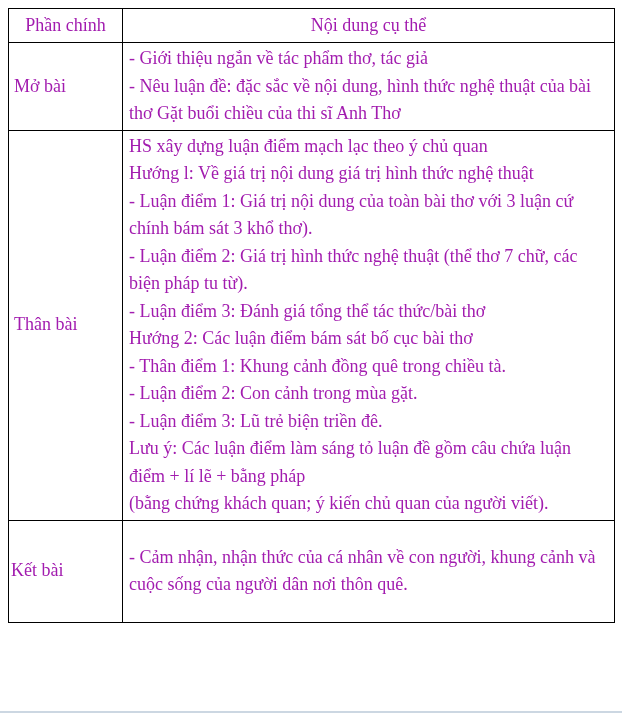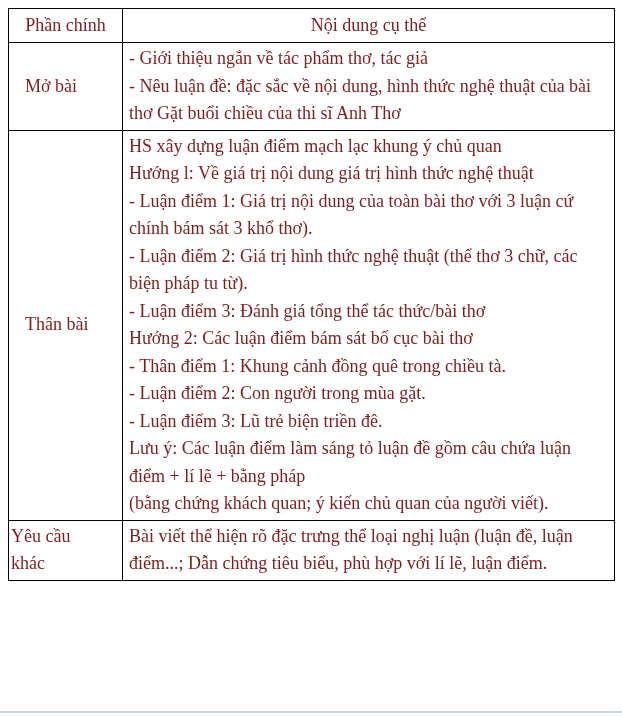--- a/index.html
+++ b/index.html
@@ -9,21 +9,21 @@
   }
   .page {
     position: relative;
     width: 622px;
     height: 716px;
     background: #ffffff;
     overflow: hidden;
     font-family: "Liberation Serif", "DejaVu Serif", serif;
     font-size: 18px;
     line-height: 27.5px;
-    color: #7f1d1d;
+    color: #a21caf;
   }
   table.doc-table {
     position: absolute;
     left: 8px;
     top: 8px;
     width: 606px;
     border-collapse: collapse;
     table-layout: fixed;
   }
   col.c1 { width: 114px; }
@@ -35,21 +35,21 @@
   }
   th.hdr {
     height: 33px;
     text-align: center;
     vertical-align: middle;
   }
   td.label-cell {
     vertical-align: middle;
     padding-right: 14px;
   }
-  td.label-cell.indent { padding-left: 16px; }
+  td.label-cell.indent { padding-left: 5px; }
   td.label-cell.flush  { padding-left: 2px; }
   td.content-cell {
     vertical-align: top;
     padding: 2px 4px 2px 6px;
   }
   tr.row-ketbai td { height: 97px; }
   tr.row-ketbai td.content-cell { vertical-align: middle; }
   .para { margin: 0; }
   .bottom-line {
     position: absolute;
@@ -79,38 +79,38 @@
         <td class="label-cell indent">Mở bài</td>
         <td class="content-cell">
             <div class="para">- Giới thiệu ngắn về tác phẩm thơ, tác giả</div>
             <div class="para">- Nêu luận đề: đặc sắc về nội dung, hình thức nghệ thuật của bài thơ Gặt buổi chiều của thi sĩ Anh Thơ</div>
           </td>
       </tr>
 
       <tr>
         <td class="label-cell indent">Thân bài</td>
         <td class="content-cell">
-            <div class="para">HS xây dựng luận điểm mạch lạc khung ý chủ quan</div>
+            <div class="para">HS xây dựng luận điểm mạch lạc theo ý chủ quan</div>
             <div class="para">Hướng l: Về giá trị nội dung giá trị hình thức nghệ thuật</div>
             <div class="para">- Luận điểm 1: Giá trị nội dung của toàn bài thơ với 3 luận cứ chính bám sát 3 khổ thơ).</div>
-            <div class="para">- Luận điểm 2: Giá trị hình thức nghệ thuật (thể thơ 3 chữ, các biện pháp tu từ).</div>
+            <div class="para">- Luận điểm 2: Giá trị hình thức nghệ thuật (thể thơ 7 chữ, các biện pháp tu từ).</div>
             <div class="para">- Luận điểm 3: Đánh giá tổng thể tác thức/bài thơ</div>
             <div class="para">Hướng 2: Các luận điểm bám sát bố cục bài thơ</div>
             <div class="para">- Thân điểm 1: Khung cảnh đồng quê trong chiều tà.</div>
-            <div class="para">- Luận điểm 2: Con người trong mùa gặt.</div>
+            <div class="para">- Luận điểm 2: Con cảnh trong mùa gặt.</div>
             <div class="para">- Luận điểm 3: Lũ trẻ biện triền đê.</div>
             <div class="para">Lưu ý: Các luận điểm làm sáng tỏ luận đề gồm câu chứa luận điểm + lí lẽ + bằng pháp</div>
             <div class="para">(bằng chứng khách quan; ý kiến chủ quan của người viết).</div>
           </td>
       </tr>
 
-
-      <tr>
-        <td class="label-cell flush">Yêu cầu khác</td>
+      <tr class="row-ketbai">
+        <td class="label-cell flush">Kết bài</td>
         <td class="content-cell">
-            <div class="para">Bài viết thể hiện rõ đặc trưng thể loại nghị luận (luận đề, luận điểm...; Dẫn chứng tiêu biểu, phù hợp với lí lẽ, luận điểm.</div>
+            <div class="para">- Cảm nhận, nhận thức của cá nhân về con người, khung cảnh và cuộc sống của người dân nơi thôn quê.</div>
           </td>
       </tr>
+
     </tbody>
   </table>
 
   <div class="bottom-line"></div>
 </div>
 
 </body></html>

